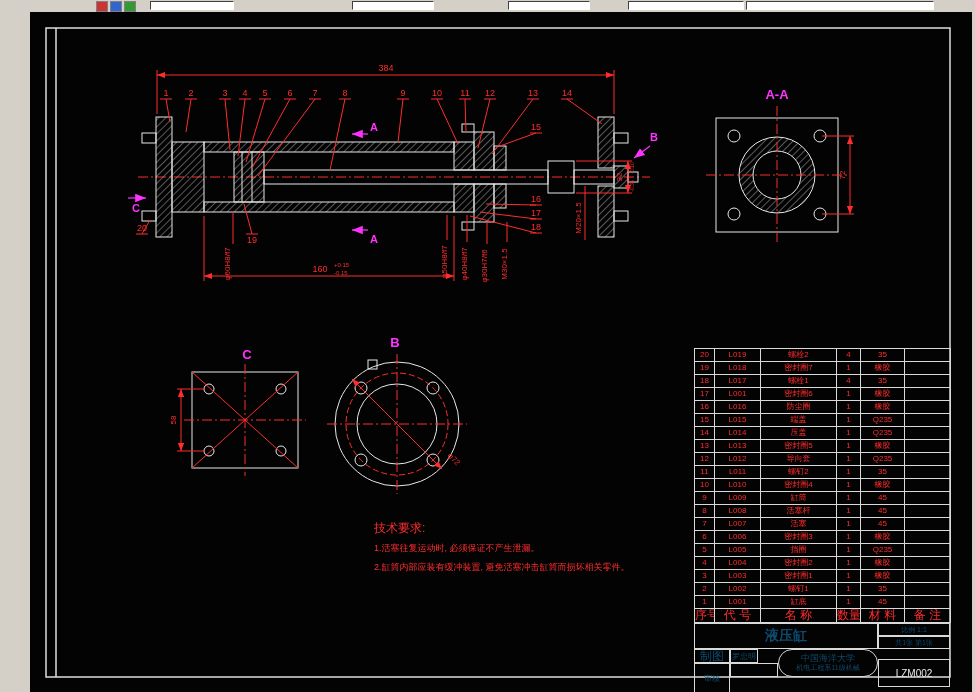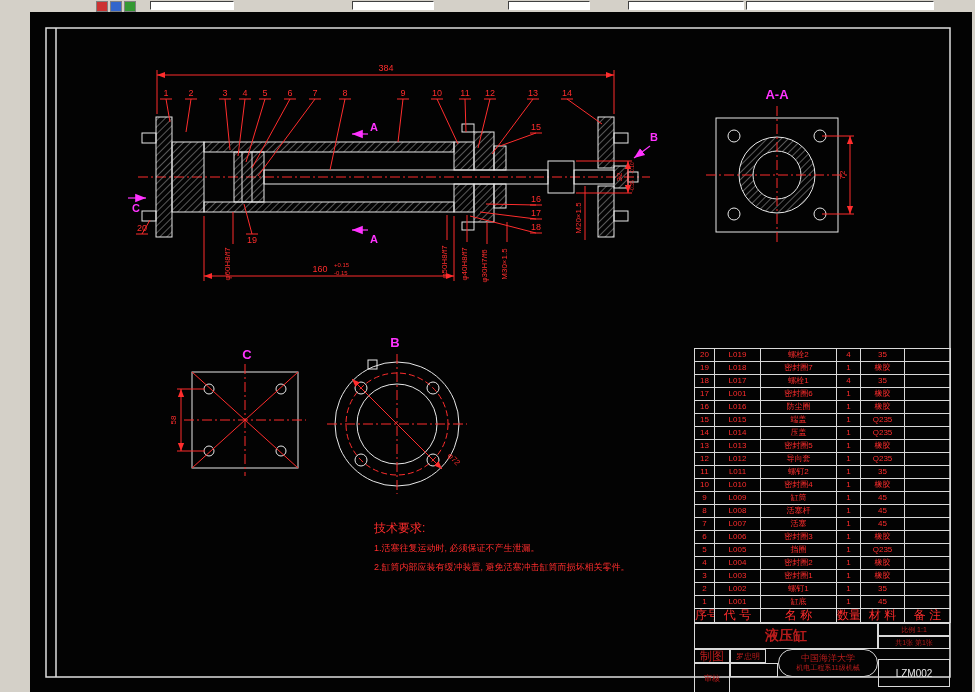--- a/index.html
+++ b/index.html
@@ -38,21 +38,21 @@
   
   #bom{position:absolute;left:694px;top:348px;width:256px;z-index:3;}
   #bom table{border-collapse:collapse;table-layout:fixed;width:256px;}
   #bom td{border:1px solid #d9d9d9;font-size:8px;height:12px;line-height:12px;
           text-align:center;padding:0;overflow:hidden;white-space:nowrap;color:#ff2d2d;}
   #bom tr.hdr td{height:13px;line-height:13px;font-size:12px;}
   
   #tblock{position:absolute;left:694px;top:623px;width:256px;height:54px;z-index:3;}
   #tblock .cell{position:absolute;border:1px solid #d9d9d9;box-sizing:border-box;
                 display:flex;align-items:center;justify-content:center;
-                color:#b91c1c;overflow:hidden;white-space:nowrap;}
+                color:#0c4a6e;overflow:hidden;white-space:nowrap;}
 </style>
 </head>
 <body>
 
 <div id="page">
 
   <div id="toolbar">
     <span class="tb-icon" style="left:96px;background:#c33;"></span>
     <span class="tb-icon" style="left:110px;background:#36c;"></span>
     <span class="tb-icon" style="left:124px;background:#393;"></span>
@@ -473,21 +473,21 @@
         </tr>
       </tbody>
     </table>
   </div>
 
   <div id="tblock">
     <div class="cell" style="left:0;top:0;width:184px;height:26px;font-size:14px;font-weight:bold;">液压缸</div>
     <div class="cell" style="left:184px;top:0;width:72px;height:13px;font-size:7px;">比例 1:1</div>
     <div class="cell" style="left:184px;top:13px;width:72px;height:13px;font-size:7px;">共1张 第1张</div>
     <div class="cell" style="left:0;top:26px;width:36px;height:14px;font-size:12px;">制图</div>
-    <div class="cell" style="left:36px;top:26px;width:36px;height:14px;font-size:8px;">罗忠明</div>
+    <div class="cell" style="left:36px;top:26px;width:28px;height:14px;font-size:8px;">罗忠明</div>
     <div class="cell" style="left:0;top:40px;width:36px;height:30px;font-size:8px;">审核</div>
     <div class="cell" style="left:36px;top:40px;width:48px;height:14px;font-size:8px;"></div>
     <div class="cell" style="left:84px;top:26px;width:100px;height:28px;flex-direction:column;line-height:1.2;border-radius:14px;">
       <span style="font-size:9px;">中国海洋大学</span>
       <span style="font-size:7px;">机电工程系11级机械</span>
     </div>
     <div class="cell" style="left:184px;top:36px;width:72px;height:28px;font-size:10px;color:#e8e8e8;">LZM002</div>
   </div>
 
 </div>

